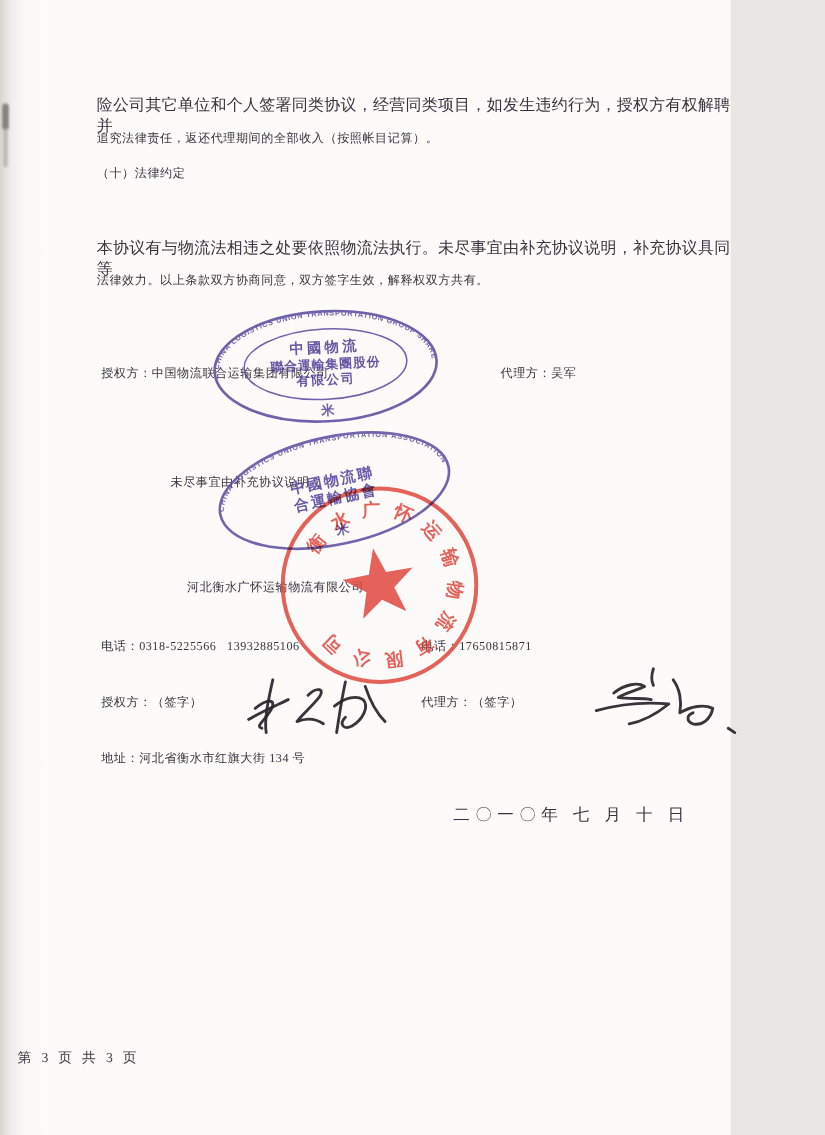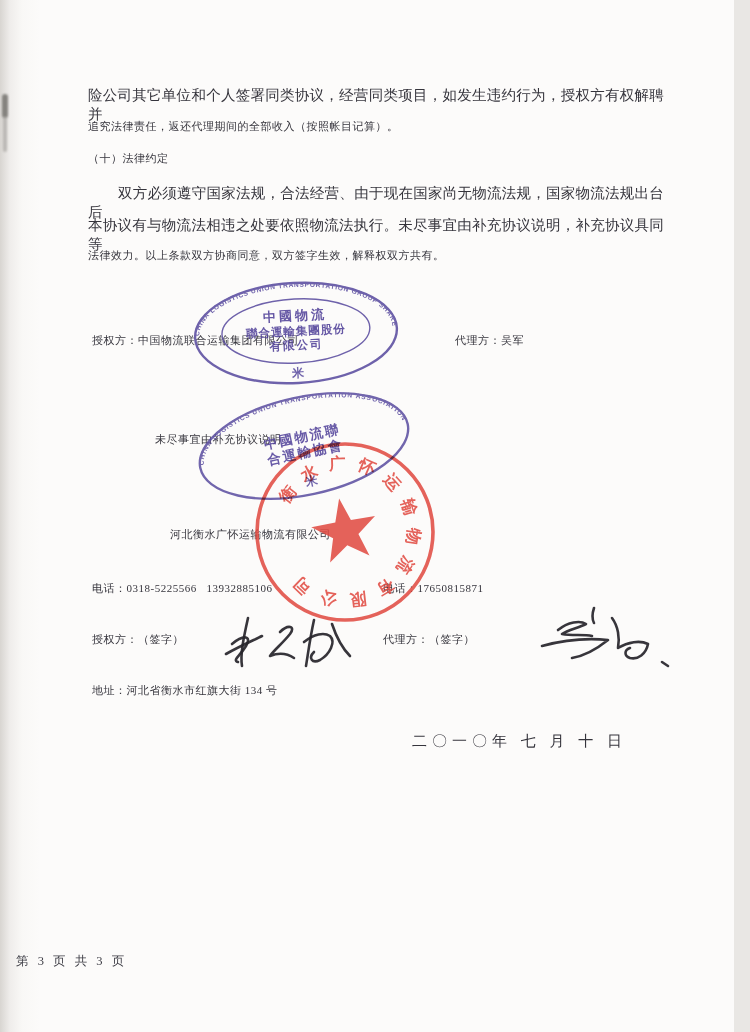--- a/index.html
+++ b/index.html
@@ -4,21 +4,21 @@
 <title>Scanned Contract Page</title>
 <style>
   html,body{margin:0;padding:0;}
   body{
     width:750px;height:1032px;
     font-family:"Liberation Serif","DejaVu Serif",serif;
     background:#e9e7e4;
     overflow:hidden;
   }
   .page{
-    position:relative;width:734px;height:1032px;
+    position:relative;width:664px;height:1032px;
     background:
       linear-gradient(to right, #d8d5d1 0px, #efedeb 10px, #f9f8f6 22px, #fcfbfa 40px),
       #fcfbfa;
     color:#35343c;
   }
   .tex{position:absolute;font-size:11px;letter-spacing:.5px;line-height:1.35;white-space:pre;}
   .jline{
     position:absolute;left:88px;width:576px;
     font-size:14.5px;letter-spacing:.2px;
     text-align:justify;text-align-last:justify;white-space:normal;
@@ -50,21 +50,20 @@
 <div class="page">
 
   <div class="edge-mark mark-a"></div>
   <div class="edge-mark mark-b"></div>
 
   <div class="text-layer">
 
     <div class="jline" style="top:86px">险公司其它单位和个人签署同类协议，经营同类项目，如发生违约行为，授权方有权解聘并</div>
     <div class="tex" style="left:88px;top:119px">追究法律责任，返还代理期间的全部收入（按照帐目记算）。</div>
     <div class="tex" style="left:88px;top:151px">（十）法律约定</div>
-    <div class="jline indent" style="top:184px">双方必须遵守国家法规，合法经营、由于现在国家尚无物流法规，国家物流法规出台后</div>
     <div class="jline" style="top:216px">本协议有与物流法相违之处要依照物流法执行。未尽事宜由补充协议说明，补充协议具同等</div>
     <div class="tex" style="left:92px;top:333px">授权方：中国物流联合运输集团有限公司</div>
 
     <div class="tex" style="left:88px;top:248px">法律效力。以上条款双方协商同意，双方签字生效，解释权双方共有。</div>
     <div class="tex" style="left:455px;top:333px">代理方：吴军</div>
 
     <div class="tex" style="left:155px;top:432px">未尽事宜由补充协议说明</div>
     <div class="tex" style="left:170px;top:527px">河北衡水广怀运输物流有限公司</div>
 
     <div class="tex" style="left:92px;top:581px">电话：0318-5225566   13932885106</div>

